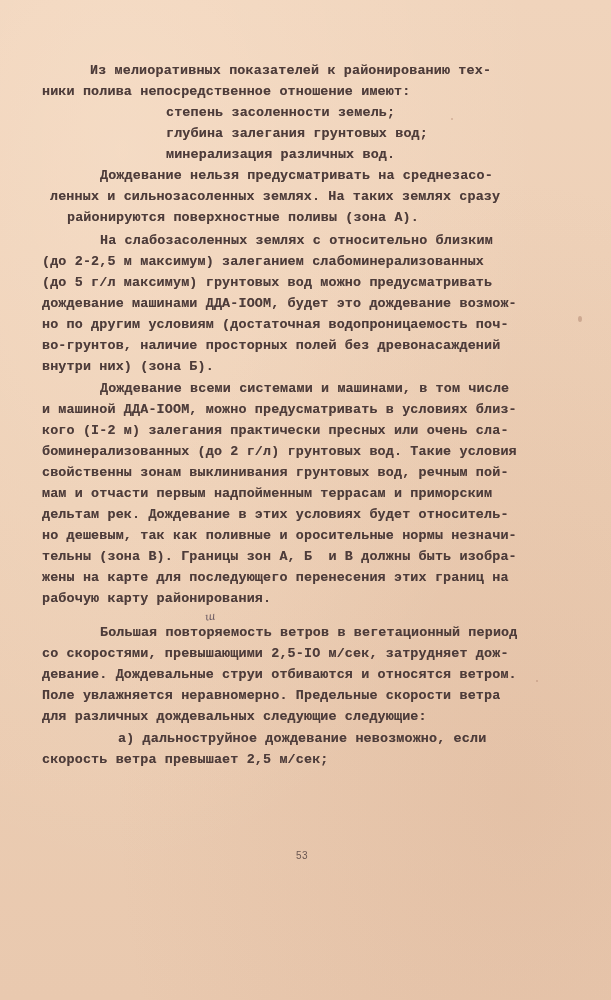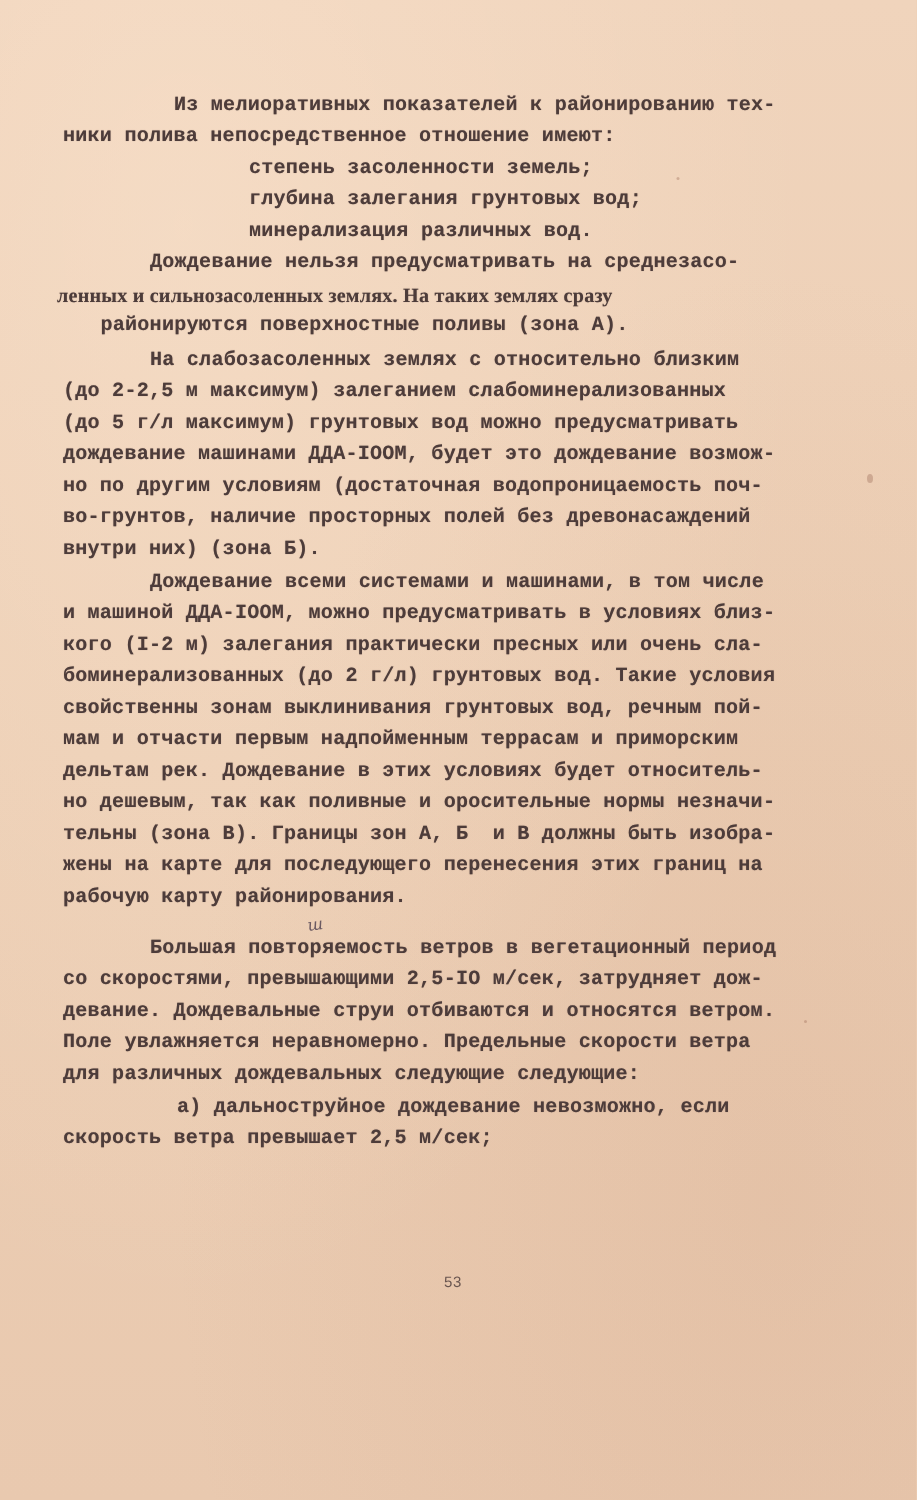--- a/index.html
+++ b/index.html
@@ -58,27 +58,27 @@
       position: absolute;
       border-radius: 50%;
       background: rgba(150,100,80,0.35);
     }
   </style>
 </head>
 <body>
 
 <div class="page">
   <div id="text-layer">
-      <div class="line" style="left: 116px; top: 62px; text-align: center;">Из мелиоративных показателей к районированию тех-</div>
+      <div class="line" style="left: 90px; top: 62px; text-align: center;">Из мелиоративных показателей к районированию тех-</div>
       <div class="line" style="left: 42px; top: 83px;">ники полива непосредственное отношение имеют:</div>
       <div class="line" style="left: 166px; top: 104px;">степень засоленности земель;</div>
       <div class="line" style="left: 166px; top: 125px;">глубина залегания грунтовых вод;</div>
       <div class="line" style="left: 166px; top: 146px;">минерализация различных вод.</div>
       <div class="line" style="left: 100px; top: 167px;">Дождевание нельзя предусматривать на среднезасо-</div>
-      <div class="line" style="left: 38px; top: 188px; font-family: Liberation Serif, serif;">ленных и сильнозасоленных землях. На таких землях сразу</div>
+      <div class="line" style="left: 50px; top: 188px;">ленных и сильнозасоленных землях. На таких землях сразу</div>
       <div class="line" style="left: 42px; top: 209px; margin-left: 25px;">районируются поверхностные поливы (зона А).</div>
       <div class="line" style="left: 100px; top: 232px;">На слабозасоленных землях с относительно близким</div>
       <div class="line" style="left: 42px; top: 253px;">(до 2-2,5 м максимум) залеганием слабоминерализованных</div>
       <div class="line" style="left: 42px; top: 274px;">(до 5 г/л максимум) грунтовых вод можно предусматривать</div>
       <div class="line" style="left: 42px; top: 295px;">дождевание машинами ДДА-IOOM, будет это дождевание возмож-</div>
       <div class="line" style="left: 42px; top: 316px;">но по другим условиям (достаточная водопроницаемость поч-</div>
       <div class="line" style="left: 42px; top: 337px;">во-грунтов, наличие просторных полей без древонасаждений</div>
       <div class="line" style="left: 42px; top: 358px;">внутри них) (зона Б).</div>
       <div class="line" style="left: 100px; top: 380px;">Дождевание всеми системами и машинами, в том числе</div>
       <div class="line" style="left: 42px; top: 401px;">и машиной ДДА-IOOM, можно предусматривать в условиях близ-</div>

